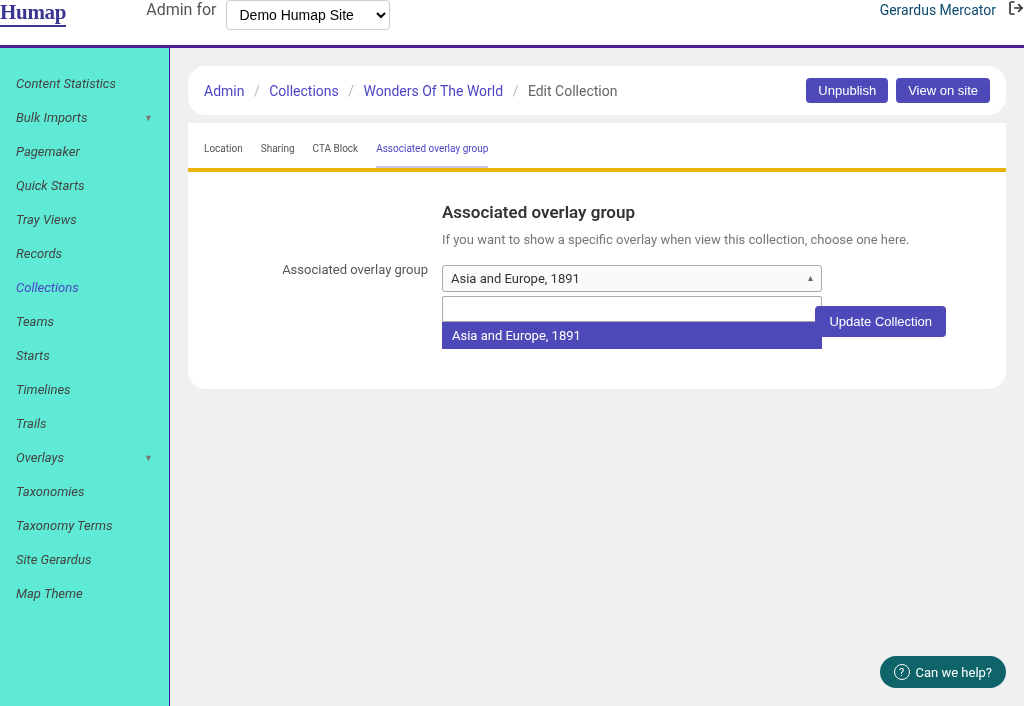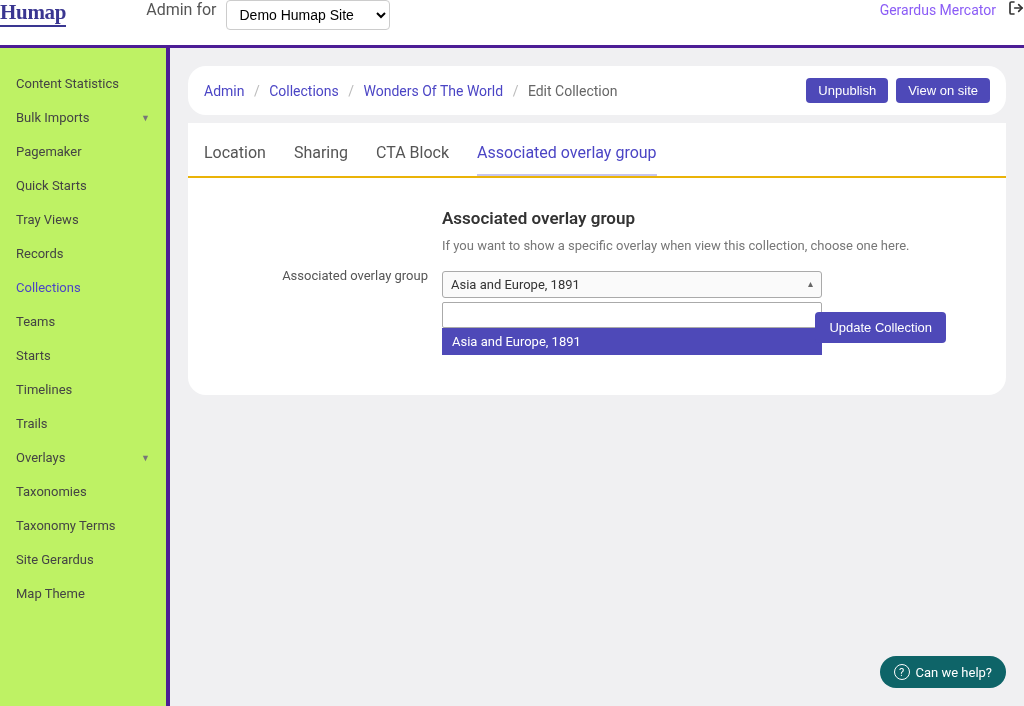--- a/index.html
+++ b/index.html
@@ -41,34 +41,35 @@
       padding: 0 8px;
       font-size: 14px;
       background: #fff;
       min-width: 164px;
     }
     .user-area {
       margin-left: auto;
       display: flex;
       align-items: center;
       gap: 12px;
-      color: #8b5cf6;
+      color: #0c4a6e;
       font-size: 14px;
     }
     .main {
       display: flex;
       height: calc(706px - 48px);
     }
     .sidebar {
       width: 170px;
-      background: #bef264;
-      border-right: 4px solid #4c1d95;
+      background: #5eead4;
+      border-right: 1px solid #4c1d95;
       padding: 22px 0 0 16px;
       font-size: 13px;
       color: #444;
+      font-style: italic;
     }
     .nav-item {
       padding: 6px 8px 6px 0;
       margin-bottom: 7px;
       cursor: pointer;
       display: flex;
       align-items: center;
       justify-content: space-between;
       padding-right: 14px;
     }
@@ -103,25 +104,25 @@
       background: #4e49b8;
       color: #ffffff;
       border: none;
       padding: 5px 12px;
       font-size: 13px;
       border-radius: 4px;
       cursor: pointer;
     }
     .btn + .btn { margin-left: 4px; }
     .tabs {
-      border-bottom: 2px solid #eab308;
-      display: flex;
-      gap: 28px;
+      border-bottom: 4px solid #eab308;
+      display: flex;
+      gap: 18px;
       padding: 0 16px;
-      font-size: 16px;
+      font-size: 10px;
       color: #555;
       background: #fff;
     }
     .tab {
       padding: 20px 0 12px 0;
       border-bottom: 2px solid transparent;
       cursor: pointer;
     }
     .tab.active {
       color: #4b45c5;

